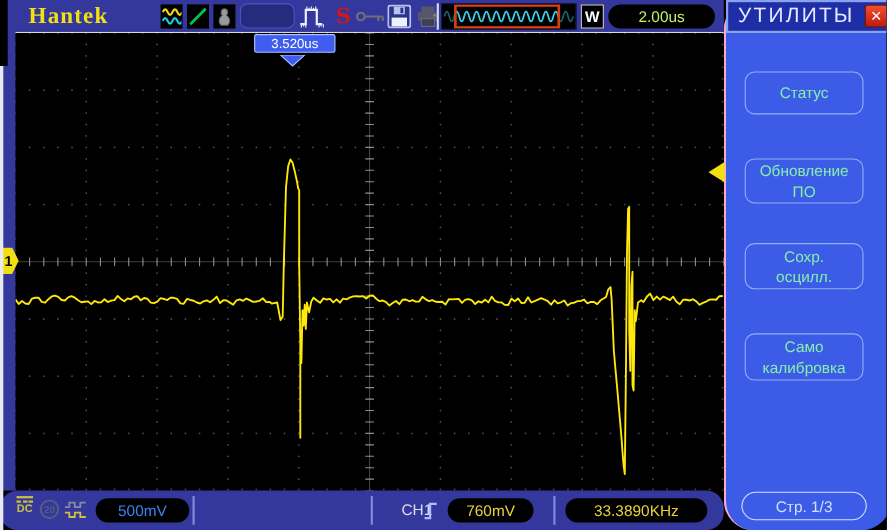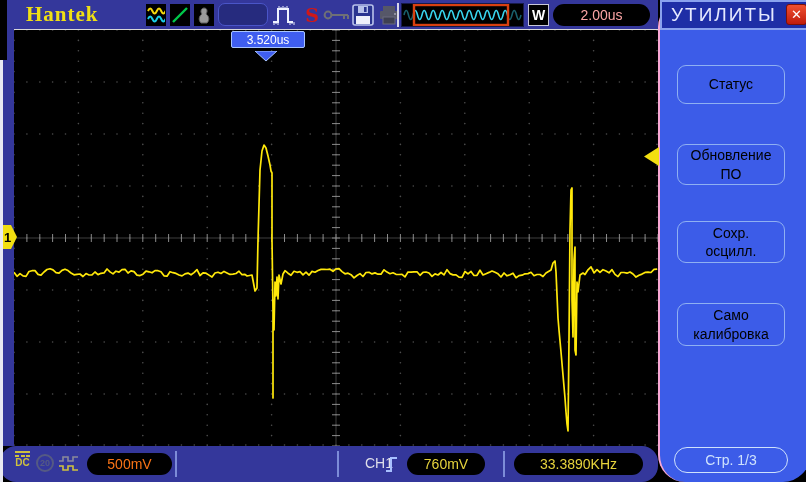--- a/index.html
+++ b/index.html
@@ -19,50 +19,50 @@
   
   .brand{position:absolute;left:26px;top:2px;font-size:21px;font-weight:bold;color:#f0e014;letter-spacing:1px;font-family:Liberation Serif, serif;}
   .tb-icon{position:absolute;top:4px;width:20px;height:22px;background:#000;display:flex;align-items:center;justify-content:center;}
   .tb-free{position:absolute;top:4px;display:flex;align-items:center;justify-content:center;}
   .slot-box{position:absolute;left:218px;top:3px;width:50px;height:23px;background:#262b7e;border:1px solid #4a55c8;border-radius:7px;}
   .s-glyph{color:#d01818;font-weight:bold;font-size:19px;font-family:"DejaVu Serif",serif;}
   .preview{position:absolute;left:401px;top:3px;width:123px;height:24px;background:#000;border:1px solid #171a4a;}
   .preview svg{display:block;}
   .w-btn{position:absolute;left:528px;top:4px;width:21px;height:22px;background:#000;border:1px solid #c8c8d8;color:#fff;font-weight:bold;font-size:14px;display:flex;align-items:center;justify-content:center;}
   .pill{background:#000;border-radius:11px;display:flex;align-items:center;justify-content:center;}
-  .tb-pill{position:absolute;left:553px;top:4px;width:97px;height:22px;color:#fca5a5;font-size:14px;}
+  .tb-pill{position:absolute;left:553px;top:4px;width:97px;height:22px;color:#bef264;font-size:14px;}
   .tb-sep{position:absolute;left:397px;top:3px;width:2px;height:24px;background:#d8d8e8;}
 
   
   .trigpos-label{position:absolute;left:231px;top:31px;width:74px;height:17px;background:#3f5ef0;border:1px solid #a8c4ff;border-radius:2px;color:#fff;font-size:12px;display:flex;align-items:center;justify-content:center;z-index:5;}
   .trigpos-arrow{position:absolute;left:254px;top:48px;z-index:5;}
   .ch-marker{position:absolute;left:1px;top:225px;z-index:5;}
   .trig-arrow{position:absolute;left:644px;top:147px;z-index:7;}
 
   
   .panel{position:absolute;left:658px;top:0;width:152px;height:482px;background:#3c5ce8;border-left:2px solid #f9a8d4;border-radius:27px;}
   .panel-header{position:absolute;left:0;top:0;width:148px;height:30px;background:#1e2ea6;border:2px solid #8aa2ee;display:flex;align-items:center;}
   .panel-title{color:#e6e9ff;font-size:19px;letter-spacing:2px;padding-left:9px;}
   .close-btn{position:absolute;right:3px;top:4px;width:21px;height:21px;background:linear-gradient(#f05030,#c01c0c);border:1px solid #7e1006;border-radius:3px;color:#fff;font-weight:bold;font-size:13px;display:flex;align-items:center;justify-content:center;cursor:pointer;}
-  .p-btn{position:absolute;left:17px;width:108px;border:1px solid #8fb0f2;border-radius:9px;background:transparent;color:#000000;font-size:14px;line-height:1.3;white-space:pre-line;display:flex;align-items:center;justify-content:center;text-align:center;cursor:pointer;}
+  .p-btn{position:absolute;left:17px;width:108px;border:1px solid #8fb0f2;border-radius:9px;background:transparent;color:#86efac;font-size:14px;line-height:1.3;white-space:pre-line;display:flex;align-items:center;justify-content:center;text-align:center;cursor:pointer;}
   .p-btn.b0{top:65px;height:39px;}
   .p-btn.b1{top:144px;height:41px;}
   .p-btn.b2{top:221px;height:42px;}
   .p-btn.b3{top:303px;height:43px;}
   .page-btn{position:absolute;left:14px;top:447px;width:114px;height:26px;border:1px solid #cfe2fc;border-radius:13px;background:transparent;color:#cfe2fc;font-size:14px;display:flex;align-items:center;justify-content:center;cursor:pointer;}
 
   
   .bb-item{position:absolute;display:flex;align-items:center;justify-content:center;}
   .coupling{left:15px;top:5px;flex-direction:column;color:#cfc23e;font-size:10px;font-weight:bold;line-height:1;}
   .coupling .l1{width:15px;height:0;border-top:2px solid #cfc23e;margin-bottom:2px;}
   .coupling .l2{width:15px;display:flex;justify-content:space-between;margin-bottom:1px;}
   .coupling .l2 i{width:4px;height:2px;background:#cfc23e;}
   .bw-badge{left:36px;top:8px;width:18px;height:18px;border:2px solid #555a84;border-radius:50%;color:#555a84;font-size:9px;font-weight:bold;}
   .wavepair{left:58px;top:9px;}
-  .pill-500{left:87px;top:7px;width:85px;height:22px;color:#f97316;font-size:14px;}
+  .pill-500{left:87px;top:7px;width:85px;height:22px;color:#3b82f6;font-size:14px;}
   .bb-sep{position:absolute;top:5px;width:2px;height:26px;background:#7d8cd8;}
   .ch1-label{left:365px;top:9px;color:#dfdfea;font-size:14px;}
   .edge-glyph{left:384px;top:7px;}
   .pill-760{left:407px;top:7px;width:78px;height:22px;color:#e6d33c;font-size:14px;text-align:right;}
   .pill-freq{left:514px;top:7px;width:129px;height:22px;color:#e6d33c;font-size:14px;}
 </style>
 </head>
 <body>
 
 <div id="root">

